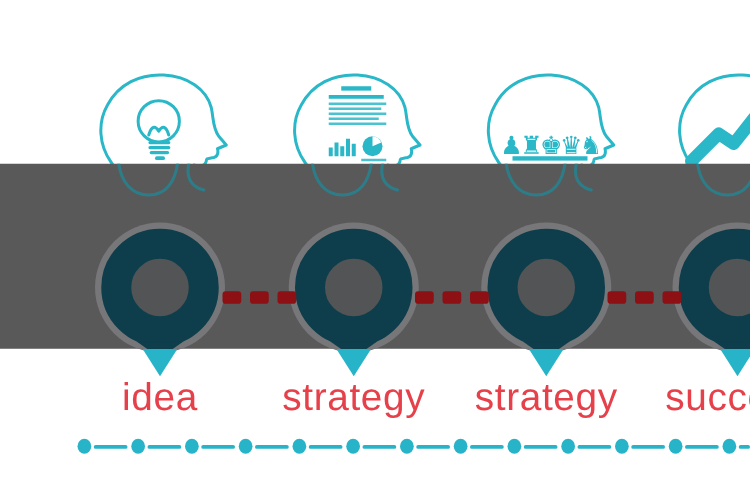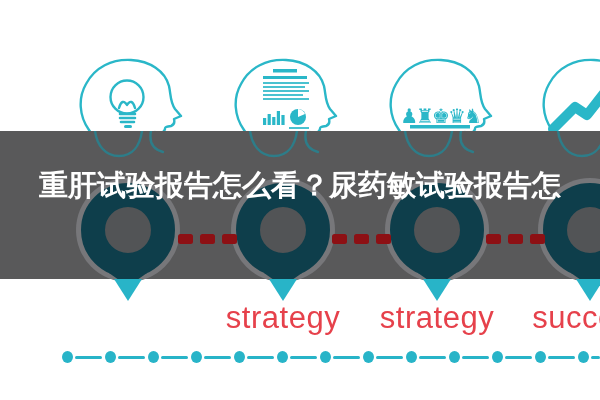--- a/index.html
+++ b/index.html
@@ -143,23 +143,23 @@
     <div class="ring"></div>
     <div class="tip-dark"></div>
     <div class="tip-cyan"></div>
   </div>
 
   <div class="dash-group d1"><i></i><i></i><i></i></div>
   <div class="dash-group d2"><i></i><i></i><i></i></div>
   <div class="dash-group d3"><i></i><i></i><i></i></div>
 
   <div id="title">
-    <div>重肝试验报告怎么看？尿药敏试验报告怎</div>
   </div>
 
+  <div class="step-label s1">idea</div>
   <div class="step-label s2">strategy</div>
   <div class="step-label s3">strategy</div>
   <div class="step-label s4">success</div>
 
   <div id="timeline">
       <div class="dot" style="left: 61.5px;"></div>
       <div class="seg" style="left: 75px; width: 27px;"></div>
       <div class="dot" style="left: 104.5px;"></div>
       <div class="seg" style="left: 118px; width: 27px;"></div>
       <div class="dot" style="left: 147.5px;"></div>

